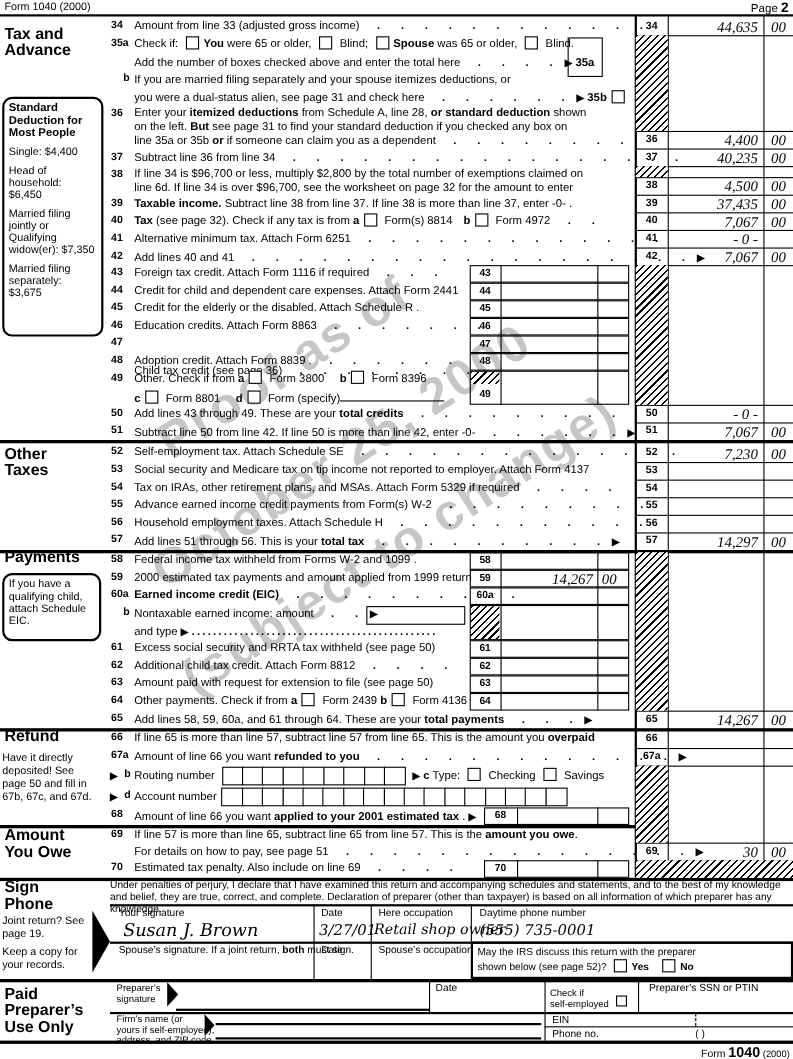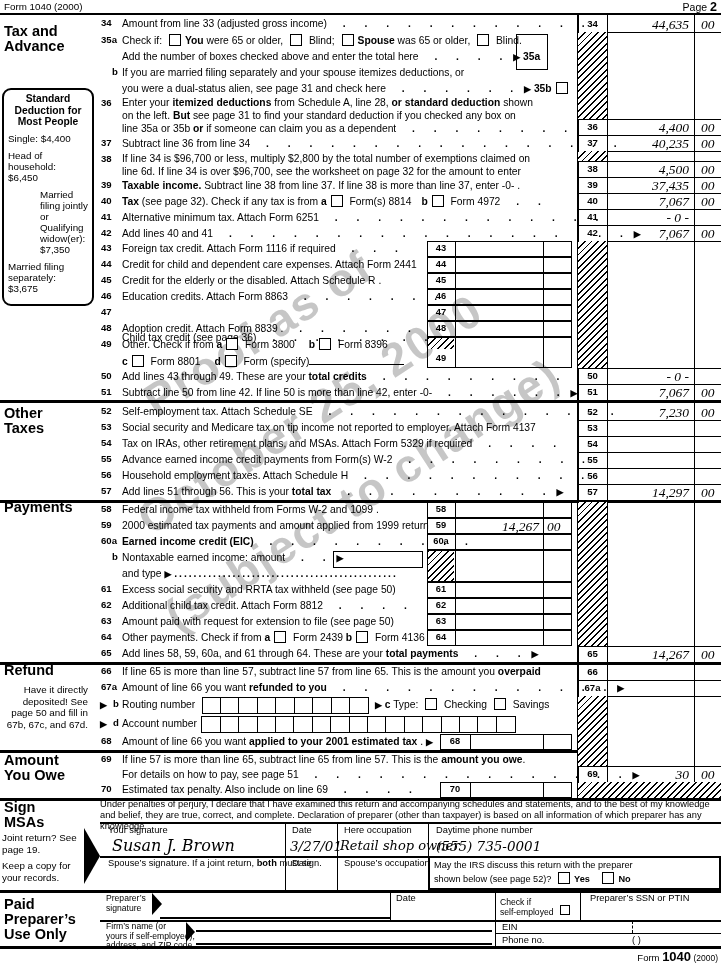--- a/index.html
+++ b/index.html
@@ -48,31 +48,32 @@
   <div class="abs z" style="left:4px;top:1px;font-size:9.8px;">Form 1040 (2000)</div>
   <div class="abs z" style="right:4px;top:0;font-size:10.5px;">
     <span>Page </span><span class="b" style="font-size:12.5px;">2</span>
   </div>
 
   <div class="sect z" style="top:24px;"><span>Tax and</span><br><span>Advance</span></div>
   <div class="sect z" style="top:406px;"><span>Other</span><br><span>Taxes</span></div>
   <div class="sect z" style="top:500px;"><span>Payments</span></div>
   <div class="sect z" style="top:663px;"><span>Refund</span></div>
   <div class="sect z" style="top:753px;"><span>Amount</span><br><span>You Owe</span></div>
-  <div class="sect z" style="top:800px;"><span>Sign</span><br><span>MSAs</span></div>
+  <div class="sect z" style="top:800px;"><span>Sign</span><br><span>Phone</span></div>
   <div class="sect z" style="top:897px;"><span>Paid</span><br><span>Preparer’s</span><br><span>Use Only</span></div>
 
   <div class="mbox z" style="left:2px;top:88px;width:80px;height:208px;">
-    <div class="b" style="font-size:10.3px;line-height:11.5px;margin-bottom:5px;text-align:center;">Standard Deduction for Most People</div>
+    <div class="b" style="font-size:10.3px;line-height:11.5px;margin-bottom:5px;">Standard Deduction for Most People</div>
     <div style="margin-bottom:6px;">Single: $4,400</div>
     <div style="margin-bottom:6px;">Head of household: $6,450</div>
-    <div style="margin-bottom:6px;margin-left:32px;">Married filing jointly or Qualifying widow(er): $7,350</div>
+    <div style="margin-bottom:6px;">Married filing jointly or Qualifying widow(er): $7,350</div>
     <div>Married filing separately: $3,675</div>
   </div>
-  <div class="mnote z" style="left:2px;top:684px;width:86px;text-align:right;">Have it directly deposited! See page 50 and fill in 67b, 67c, and 67d.</div>
+  <div class="mbox z" style="left:2px;top:521px;width:78px;height:52px;">If you have a qualifying child, attach Schedule EIC.</div>
+  <div class="mnote z" style="left:2px;top:684px;width:86px;">Have it directly deposited! See page 50 and fill in 67b, 67c, and 67d.</div>
   <div class="mnote z" style="left:2px;top:832px;width:80px;">Joint return? See page 19.</div>
   <div class="mnote z" style="left:2px;top:860px;width:80px;">Keep a copy for your records.</div>
 
   <div class="abs z" style="left:84px;top:828px;width:0;height:0;border-top:28px solid transparent;border-bottom:28px solid transparent;border-left:16px solid #000;"></div>
 
   <div class="abs z" style="left:100px;top:799px;width:620px;font-size:9.3px;line-height:10.8px;">Under penalties of perjury, I declare that I have examined this return and accompanying schedules and statements, and to the best of my knowledge and belief, they are true, correct, and complete. Declaration of preparer (other than taxpayer) is based on all information of which preparer has any knowledge.</div>
   <div class="abs z smlab" style="left:108px;top:825px;">Your signature</div>
   <div class="abs z smlab" style="left:292px;top:825px;">Date</div>
   <div class="abs z smlab" style="left:344px;top:825px;">Here occupation</div>
   <div class="abs z smlab" style="left:436px;top:825px;">Daytime phone number</div>

